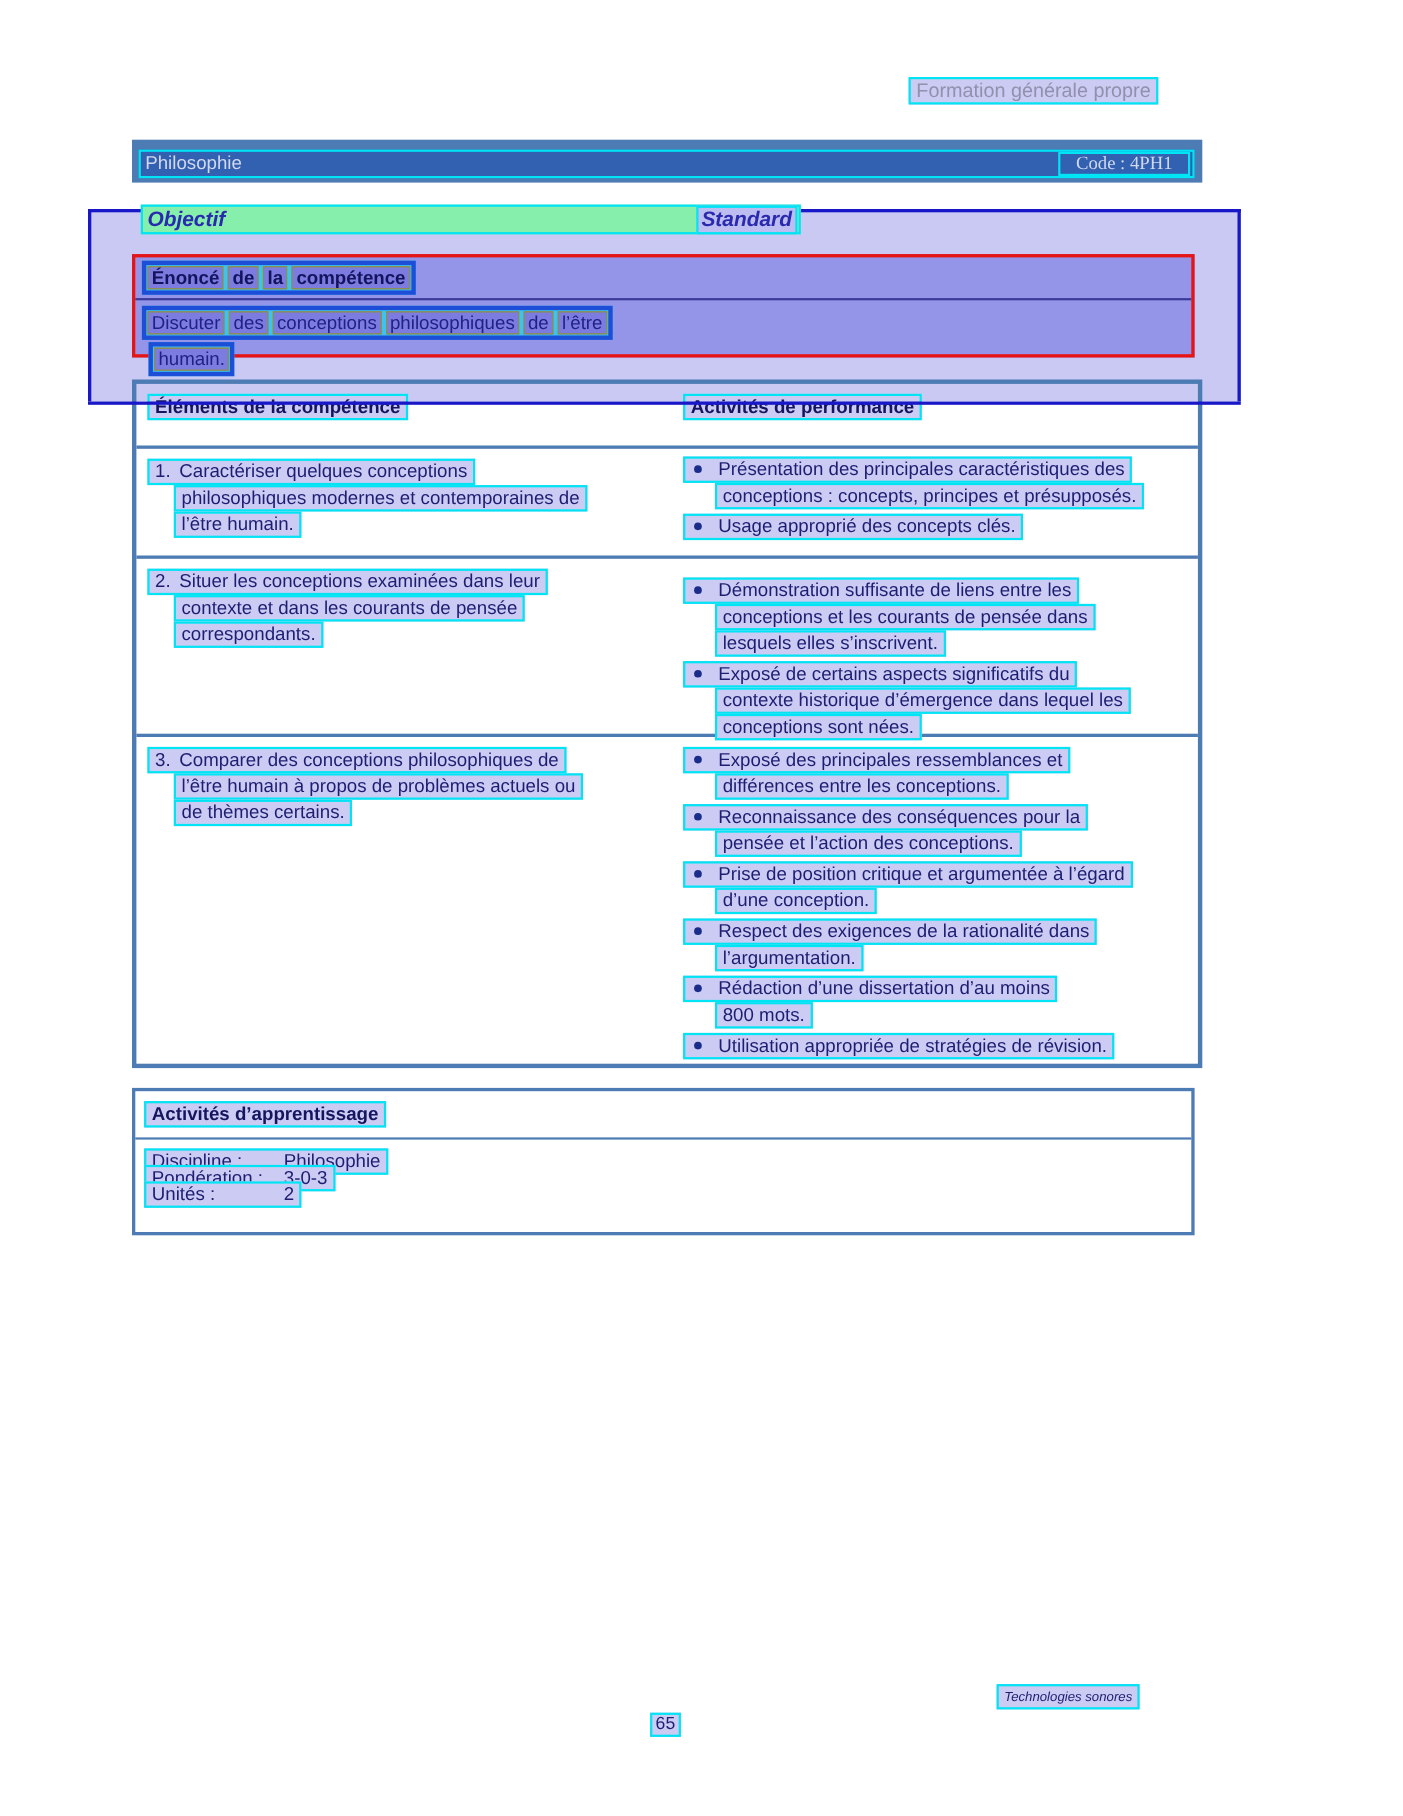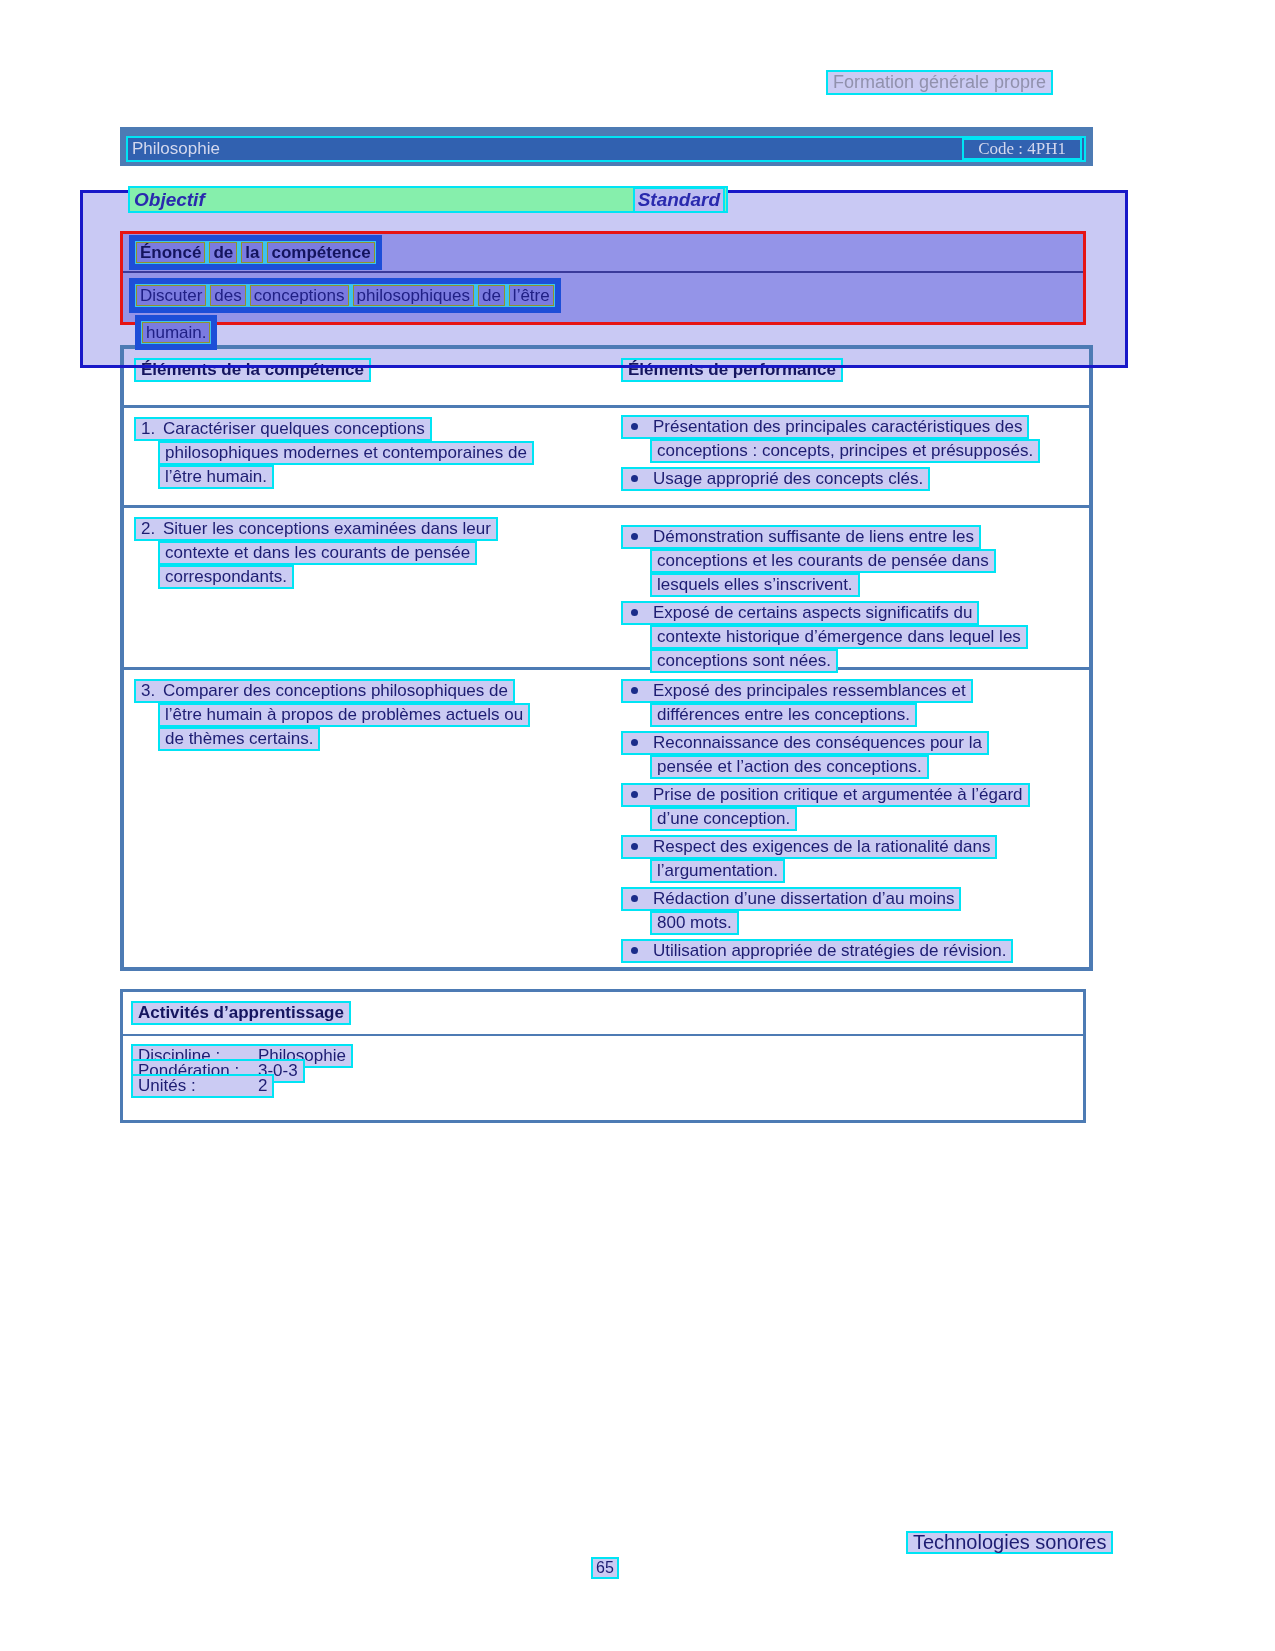--- a/index.html
+++ b/index.html
@@ -48,21 +48,21 @@
   
   .redbox{
     left:120px;top:231px;width:966px;height:94px;background:#9494e8;
     border:3px solid #e61414;box-sizing:border-box;z-index:3;
   }
   .enonce-head{
     height:37px;border-bottom:2px solid #3a3a9a;
     display:flex;align-items:center;padding-left:6px;
   }
   .wline{
-    display:inline-flex;background:#3cc3ee;border:6px solid #1d4ed8;
+    display:inline-flex;background:#3cc3ee;border:4px solid #1d4ed8;
     padding:1px;gap:4px;vertical-align:top;
   }
   .w{
     background:#7b7be0;border:1px solid #92922c;padding:0 3px;
     font-size:17px;line-height:19px;color:#202085;white-space:nowrap;
   }
   .enonce-head .w{font-weight:bold;color:#14145e;}
   .enonce-body{padding:5px 0 0 6px;}
   .enonce-body .wline{display:inline-flex;}
   .enonce-line2{margin-top:2px;padding-left:6px;}
@@ -96,21 +96,21 @@
     border:3px solid #4d7bb4;background:#ffffff;
   }
   .act-head{position:absolute;left:8px;top:9px;}
   .act-sep{position:absolute;left:0;top:42px;width:100%;height:2px;background:#4d7bb4;}
   .act-rows{position:absolute;left:8px;top:52px;}
   .act-line{display:block;height:15px;}
   .act-label{display:inline-block;width:120px;}
 
   
   .footnote{left:906px;top:1531px;}
-  .footnote .hl{font-size:20px;line-height:19px;}
+  .footnote .hl{font-size:12px;line-height:19px;font-style:italic;}
   .pagenum{left:591px;top:1557px;}
   .pagenum .hl{font-size:16px;line-height:18px;padding:0 3px;}
 </style>
 </head>
 <body>
 
 <div class="abs note">
   <span class="hl">Formation générale propre</span>
 </div>
 
@@ -150,21 +150,21 @@
         <span class="w">humain.</span>
       </span>
     </div>
   </div>
 </div>
 
 <div class="abs crossline"></div>
 
 <div class="abs comptable">
   <span class="hl bold th-left">Éléments de la compétence</span>
-  <span class="hl bold th-right">Éléments de performance</span>
+  <span class="hl bold th-right">Activités de performance</span>
   <div class="tsep" style="top:56px"></div>
   <div class="tsep" style="top:156px"></div>
   <div class="tsep" style="top:318px"></div>
 
   <div class="trow" style="top:60px">
     <div class="cell-left" style="top:8px">
       <span class="line"><span class="hl"><span class="num">1.</span><span>Caractériser quelques conceptions</span></span></span>
       <span class="line indent"><span class="hl">philosophiques modernes et contemporaines de</span></span>
       <span class="line indent"><span class="hl">l’être humain.</span></span>
     </div>

